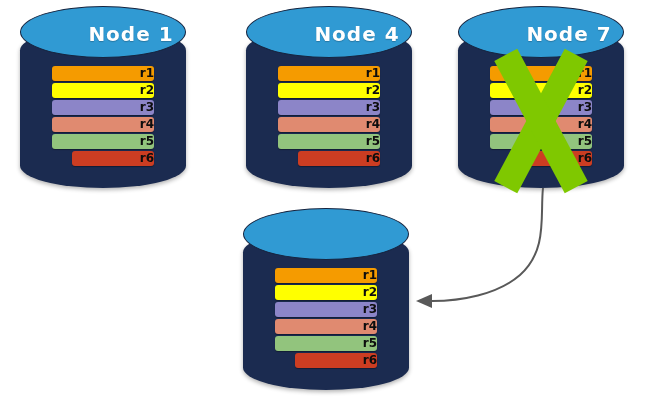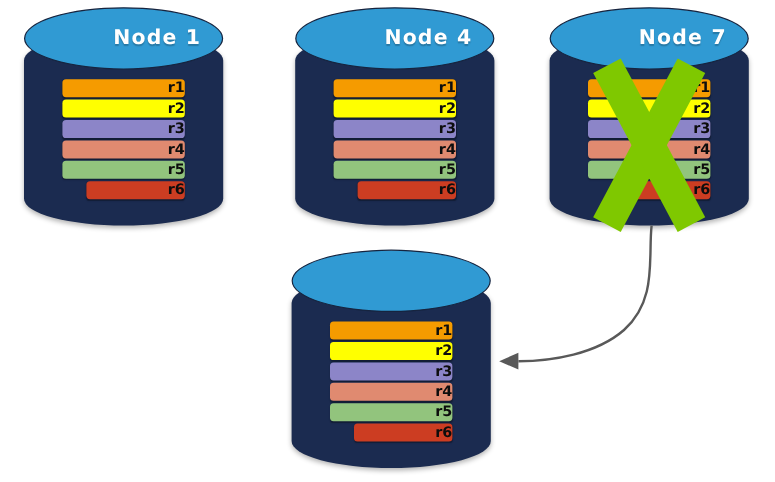--- a/index.html
+++ b/index.html
@@ -44,21 +44,21 @@
     border: 1.5px solid #16243f;
     box-sizing: border-box;
   }
   .cyl-title {
     position: absolute;
     left: 0;
     width: 100%;
     text-align: center;
     color: #ffffff;
     font-weight: bold;
-    font-size: 17px;
+    font-size: 20px;
     letter-spacing: 1px;
     text-shadow: 0 1px 1px rgba(0,0,0,0.22);
     pointer-events: none;
     padding-left: 28px;
   }
 
   .rows {
     position: absolute;
     left: 0;
     width: 100%;

